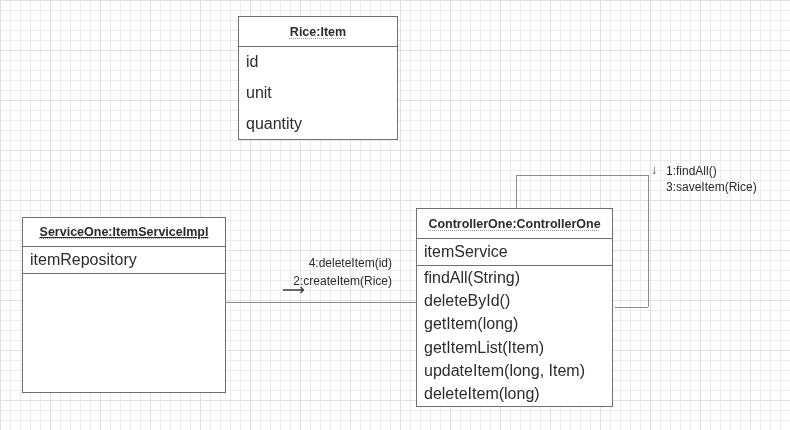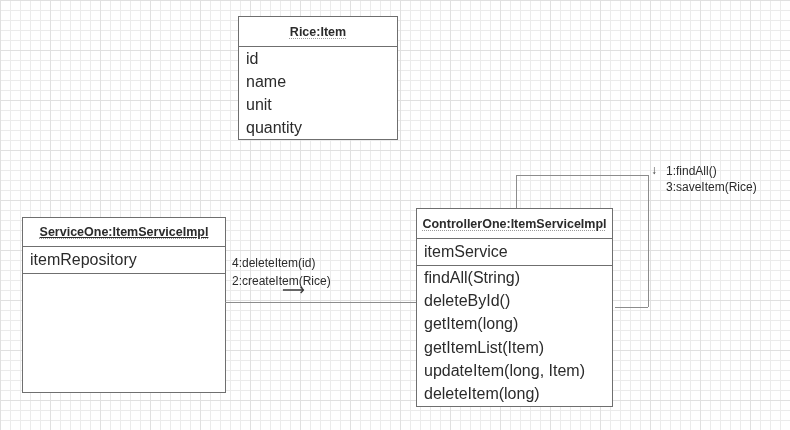--- a/index.html
+++ b/index.html
@@ -30,21 +30,21 @@
   .row {
     display:flex; align-items:center; padding-left:7px; font-size:16px;
     flex:1 1 0; white-space:nowrap;
   }
   .attr-row { flex:0 0 auto; border-bottom:1px solid #6f6f6f; }
   .rows { display:flex; flex-direction:column; flex:1 1 auto; }
   .line { position:absolute; background:#8c8c8c; }
   .edge-labels {
     position:absolute; font-size:12px; color:#2b2b2b;
   }
-  .edge-labels.center { text-align:left; line-height:18px; }
+  .edge-labels.center { text-align:right; line-height:18px; }
   .loop-label-wrap {
     position:absolute; display:flex; align-items:flex-start; font-size:12px;
   }
   .loop-label-wrap .glyph { line-height:15px; margin-right:9px; color:#3a3a3a; }
   .loop-label-wrap .lines { line-height:16px; }
   .arrow-glyph {
     position:absolute; font-size:16px; line-height:16px; color:#3a3a3a;
     letter-spacing:0;
   }
 </style>
@@ -52,36 +52,35 @@
 <body>
 
 <div class="canvas">
 
   <div class="umlbox" style="left:238px; top:16px; width:160px; height:124px;">
     <div class="title" style="height:29px;">
       <span>Rice:Item</span>
     </div>
     <div class="rows">
       <div class="row">id</div>
-      <div class="row">name</div>
       <div class="row">unit</div>
       <div class="row">quantity</div>
     </div>
   </div>
 
   <div class="umlbox" style="left:22px; top:217px; width:204px; height:176px;">
     <div class="title" style="height:28px;text-decoration:underline;">
       <span>ServiceOne:ItemServiceImpl</span>
     </div>
     <div class="row attr-row" style="height:26px;">itemRepository</div>
   </div>
 
   <div class="umlbox" style="left:416px; top:208px; width:197px; height:199px;">
     <div class="title" style="height:29px;">
-      <span>ControllerOne:ItemServiceImpl</span>
+      <span>ControllerOne:ControllerOne</span>
     </div>
     <div class="row attr-row" style="height:26px;">itemService</div>
     <div class="rows">
       <div class="row">findAll(String)</div>
       <div class="row">deleteById()</div>
       <div class="row">getItem(long)</div>
       <div class="row">getItemList(Item)</div>
       <div class="row">updateItem(long, Item)</div>
       <div class="row">deleteItem(long)</div>
     </div>

